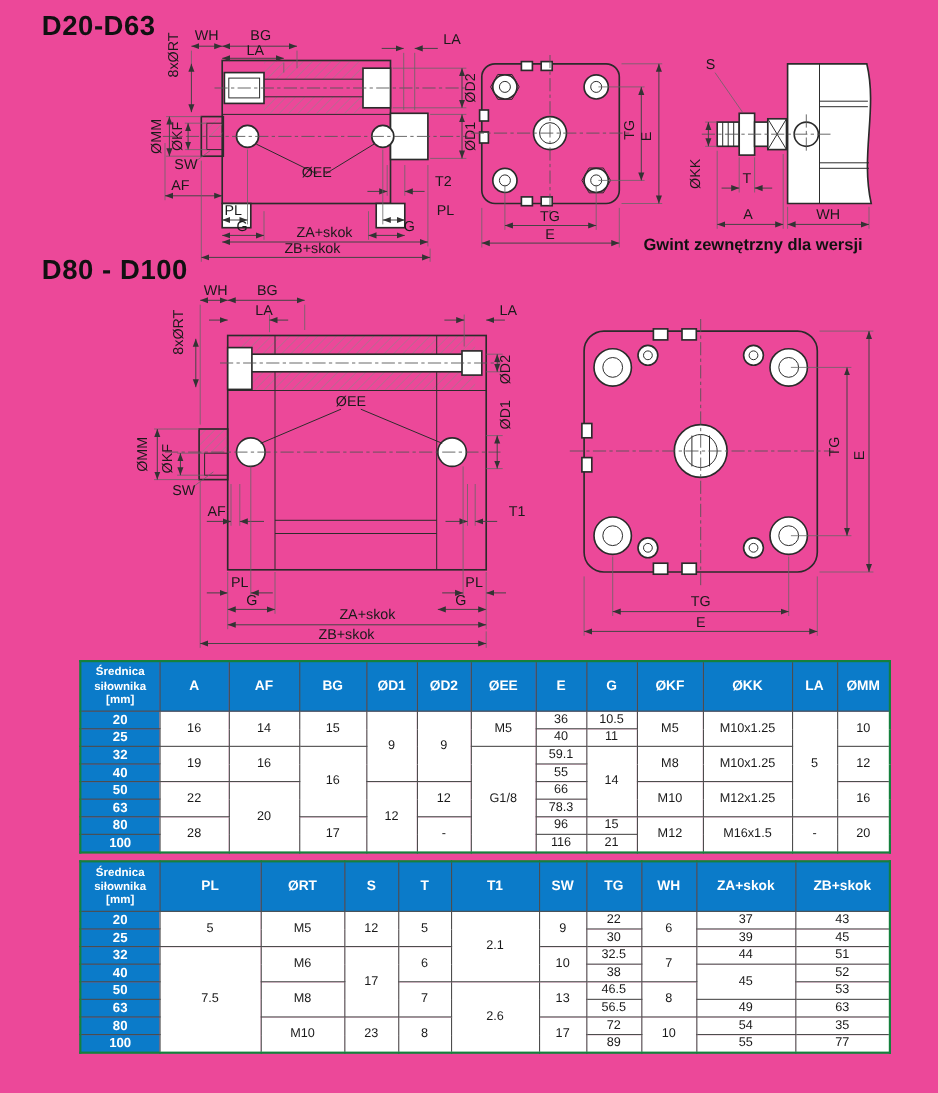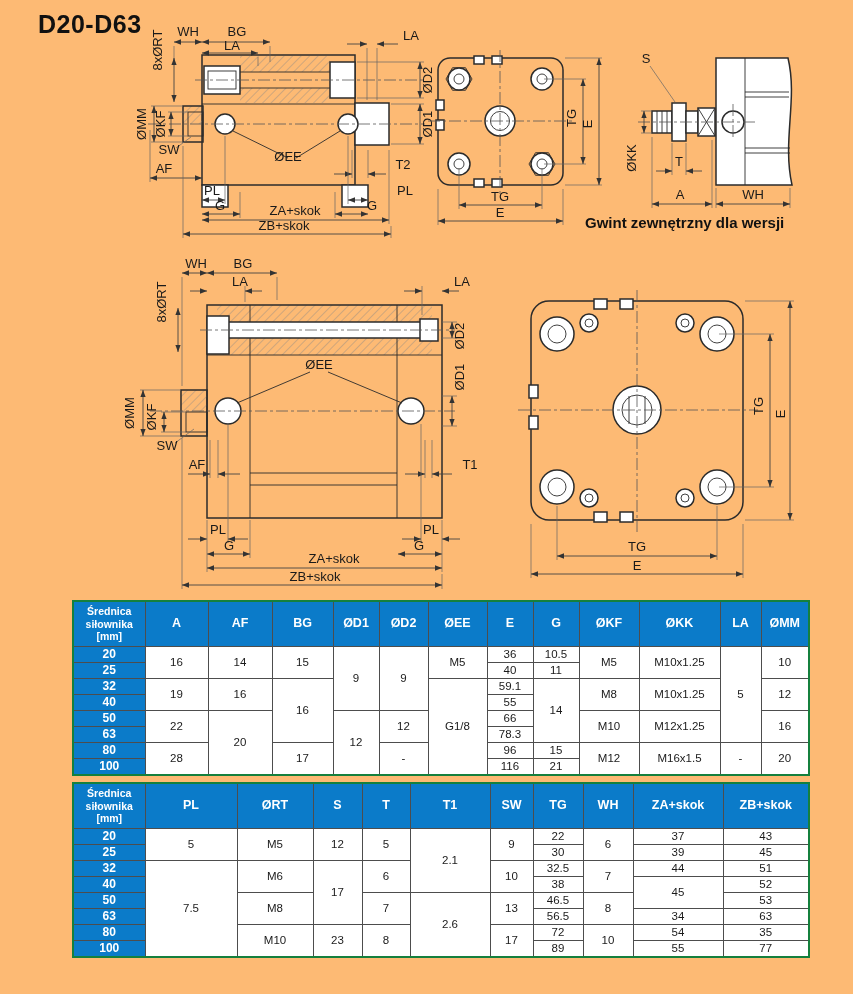--- a/index.html
+++ b/index.html
@@ -1,16 +1,16 @@
 <!DOCTYPE html>
 <html style="--blue: #0b7bc9;"><head>
 <meta charset="utf-8">
 <style>
   html,body{margin:0;padding:0;background:#ffffff;}
-  .page{position:relative;width:853px;height:994px;background:#fdba74;
+  .page{position:relative;width:853px;height:994px;background:#ec4899;
         font-family:"Liberation Sans",sans-serif;overflow:hidden;color:#1a1a1a;}
   .title{position:absolute;font-weight:bold;font-size:25px;color:#111;letter-spacing:0.5px;}
   #title-d20{left:38px;top:10px;}
   #title-d80{left:38px;top:232px;}
   .caption{position:absolute;left:585px;top:214px;width:268px;font-weight:bold;
            font-size:15px;line-height:1.25;color:#111;}
   svg.drawings{position:absolute;left:0;top:0;}
   svg text{font-family:"Liberation Sans",sans-serif;font-size:13px;fill:#1a1a1a;}
   .ol{stroke:#2b2b2b;stroke-width:1.5;fill:none;}
   .olw{stroke:#2b2b2b;stroke-width:1.5;fill:#fff;}
@@ -27,20 +27,21 @@
   .spec thead th{background:var(--blue,#0b7bc9);color:#fff;font-weight:bold;height:44px;font-size:12.5px;}
   .spec thead th.first{font-size:10.5px;line-height:1.2;}
   .spec tbody th{background:var(--blue,#0b7bc9);color:#fff;font-weight:bold;font-size:12px;}
 </style>
 </head>
 <body>
 
 <div class="page">
 
   <div class="title" id="title-d20">D20-D63</div>
+  <div class="title" id="title-d80">D80 - D100</div>
 
   <svg class="drawings" width="853" height="596" viewBox="0 0 853 596">
     <defs>
       <pattern id="hatch" width="6" height="6" patternUnits="userSpaceOnUse" patternTransform="rotate(45)">
         <line x1="0" y1="0" x2="0" y2="6" stroke="#888" stroke-width="0.8"></line>
       </pattern>
       <marker id="arr" viewBox="0 0 10 10" refX="9" refY="5" markerWidth="9" markerHeight="9" orient="auto-start-reverse">
         <path d="M0,1.6 L9,5 L0,8.4 z" fill="#333"></path>
       </marker>
     </defs>
@@ -631,21 +632,21 @@
         <td rowspan="2">7</td>
         <td rowspan="4">2.6</td>
         <td rowspan="2">13</td>
         <td>46.5</td>
         <td rowspan="2">8</td>
         <td>53</td>
       </tr>
       <tr>
         <th>63</th>
         <td>56.5</td>
-        <td>34</td>
+        <td>49</td>
         <td>63</td>
       </tr>
       <tr>
         <th>80</th>
         <td rowspan="2">M10</td>
         <td rowspan="2">23</td>
         <td rowspan="2">8</td>
         <td rowspan="2">17</td>
         <td>72</td>
         <td rowspan="2">10</td>

